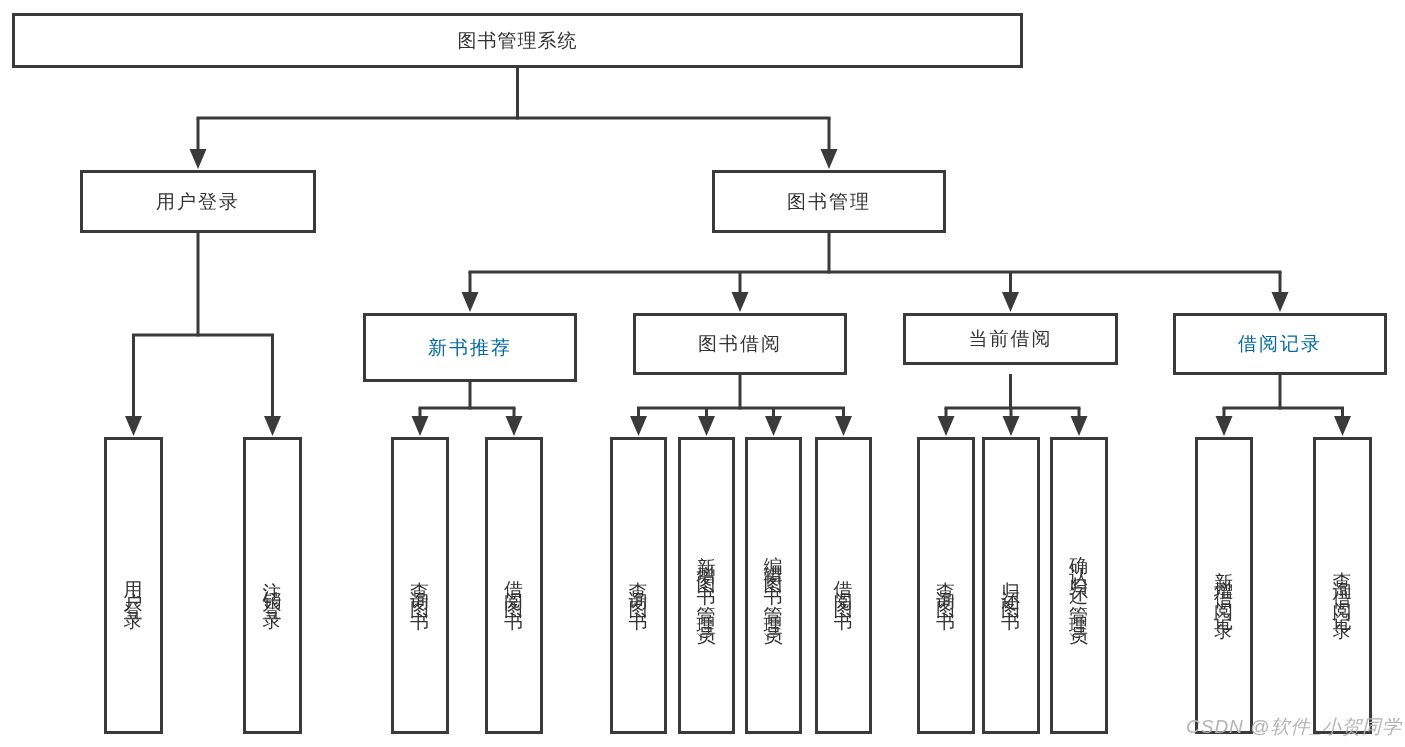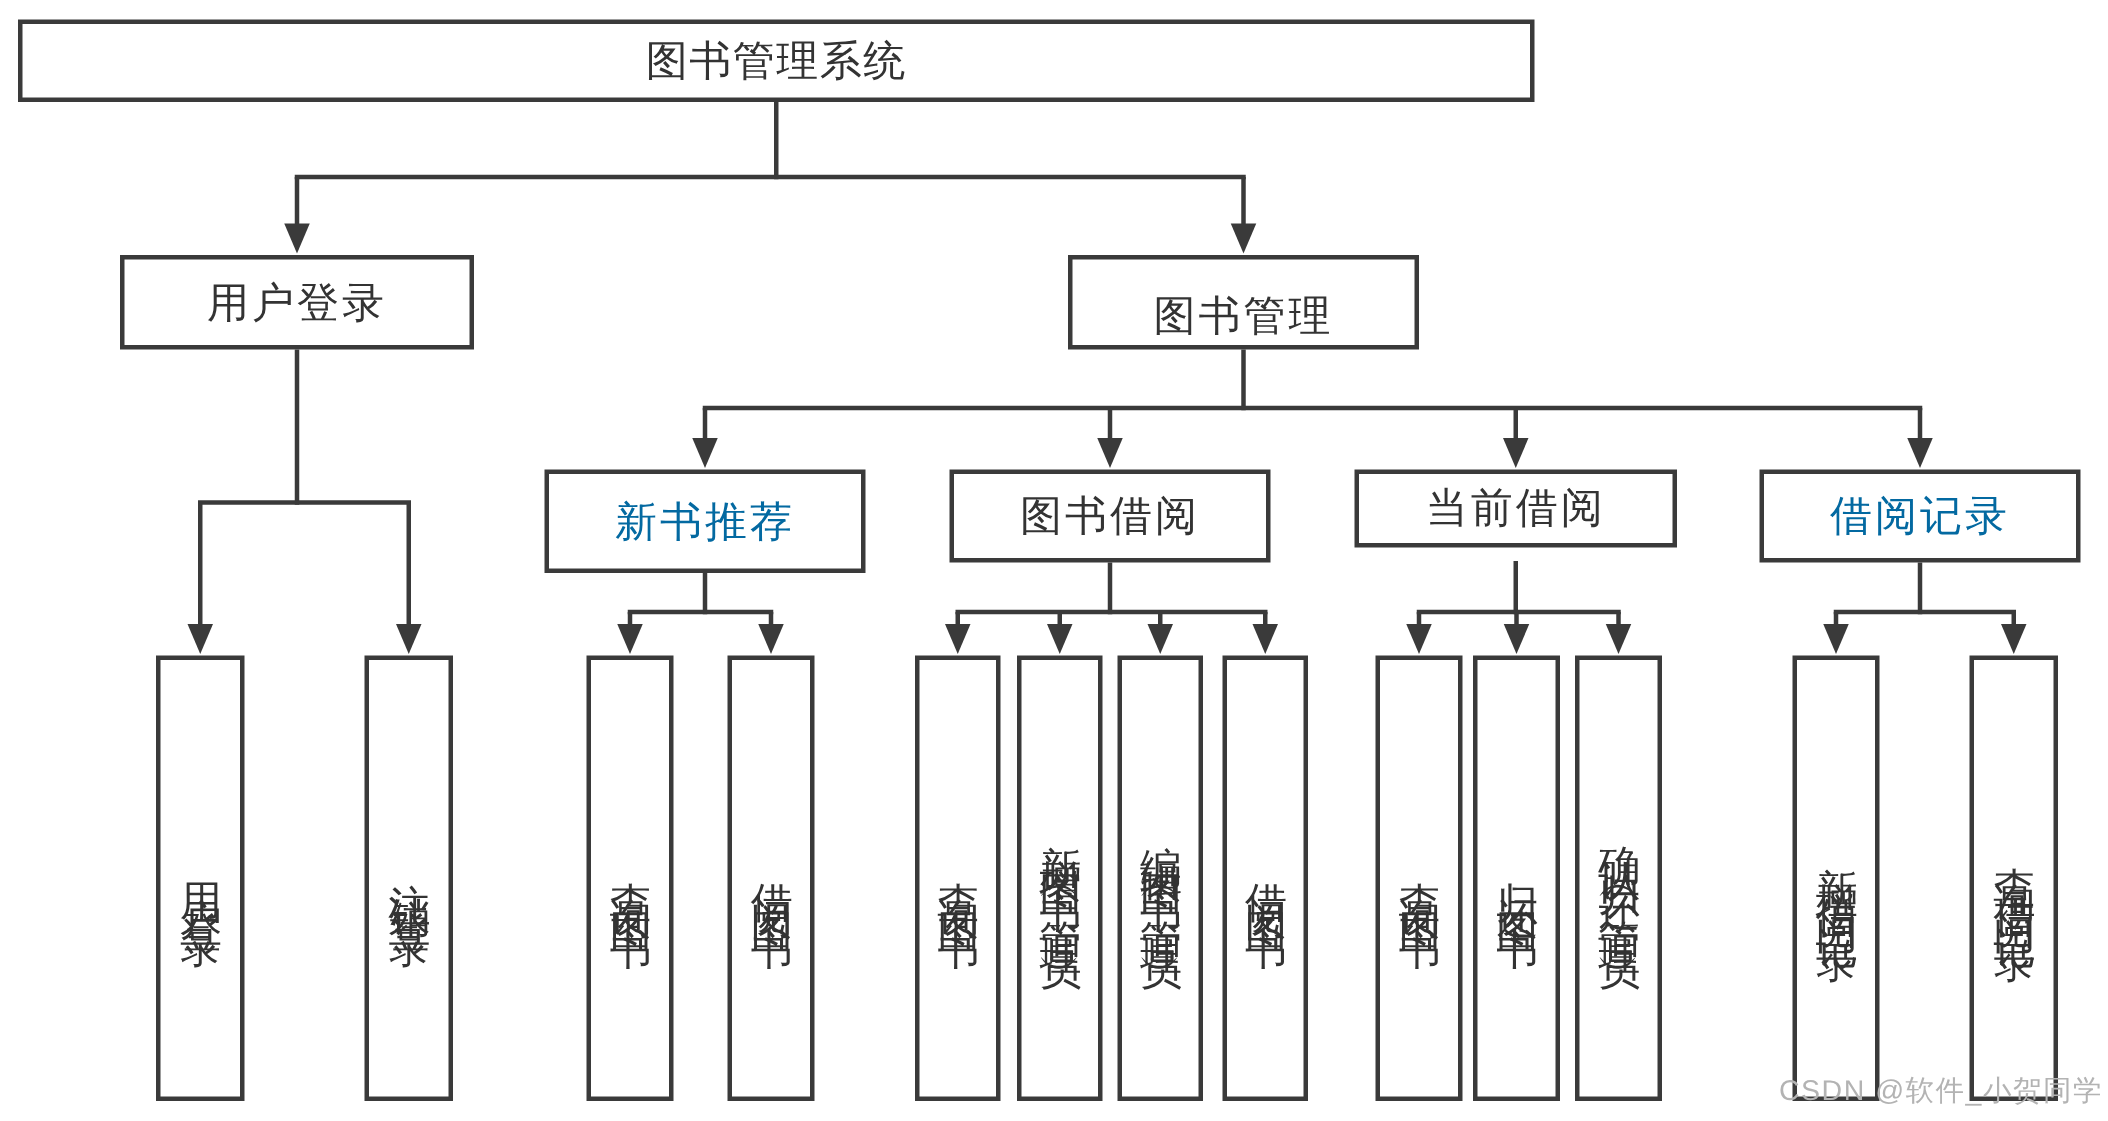--- a/index.html
+++ b/index.html
@@ -25,21 +25,21 @@
   }
   .node {
     position: absolute;
     box-sizing: border-box;
     background: #ffffff;
     border: 3px solid #3a3a3a;
     display: flex;
     align-items: center;
     justify-content: center;
     color: #333333;
-    font-size: 28px;
+    font-size: 19px;
     letter-spacing: 2px;
     white-space: nowrap;
     z-index: 2;
   }
   .node.root-box .lbl {
     letter-spacing: 1px;
   }
   .node.leaf .lbl {
     writing-mode: vertical-rl;
     text-orientation: mixed;
@@ -131,21 +131,21 @@
       </g>
     </svg>
 
   <div class="node root-box" style="left: 12px; top: 13px; width: 1011px; height: 55px; border-color: rgb(58, 58, 58); color: rgb(51, 51, 51);">
     <span class="lbl">图书管理系统</span>
   </div>
 
   <div class="node" style="left: 80px; top: 170px; width: 236px; height: 63px; border-color: rgb(58, 58, 58); color: rgb(51, 51, 51);">
     <span class="lbl">用户登录</span>
   </div>
-  <div class="node" style="left: 712px; top: 170px; width: 234px; height: 63px; border-color: rgb(58, 58, 58); color: rgb(51, 51, 51); align-items: flex-end;">
+  <div class="node" style="left: 712px; top: 170px; width: 234px; height: 63px; border-color: rgb(58, 58, 58); color: rgb(51, 51, 51);">
     <span class="lbl">图书管理</span>
   </div>
 
   <div class="node" style="left: 363px; top: 313px; width: 214px; height: 69px; border-color: rgb(58, 58, 58); color: #0369a1;">
     <span class="lbl">新书推荐</span>
   </div>
   <div class="node" style="left: 633px; top: 313px; width: 214px; height: 62px; border-color: rgb(58, 58, 58); color: rgb(51, 51, 51);">
     <span class="lbl">图书借阅</span>
   </div>
   <div class="node" style="left: 903px; top: 313px; width: 215px; height: 52px; border-color: rgb(58, 58, 58); color: rgb(51, 51, 51);">
@@ -192,14 +192,14 @@
     <span class="lbl">确认归还（管理员）</span>
   </div>
 
   <div class="node leaf" style="left: 1195px; top: 437px; width: 58px; height: 297px; border-color: rgb(58, 58, 58); color: rgb(51, 51, 51);">
     <span class="lbl">新增借阅记录</span>
   </div>
   <div class="node leaf" style="left: 1313px; top: 437px; width: 59px; height: 297px; border-color: rgb(58, 58, 58); color: rgb(51, 51, 51);">
     <span class="lbl">查询借阅记录</span>
   </div>
 
-  <div class="watermark" style="color: rgb(179, 179, 179);">CSDN @软件_小贺同学</div>
+  <div class="watermark" style="color: rgb(179, 179, 179); font-style: italic;">CSDN @软件_小贺同学</div>
 </div>
 
 </body></html>

